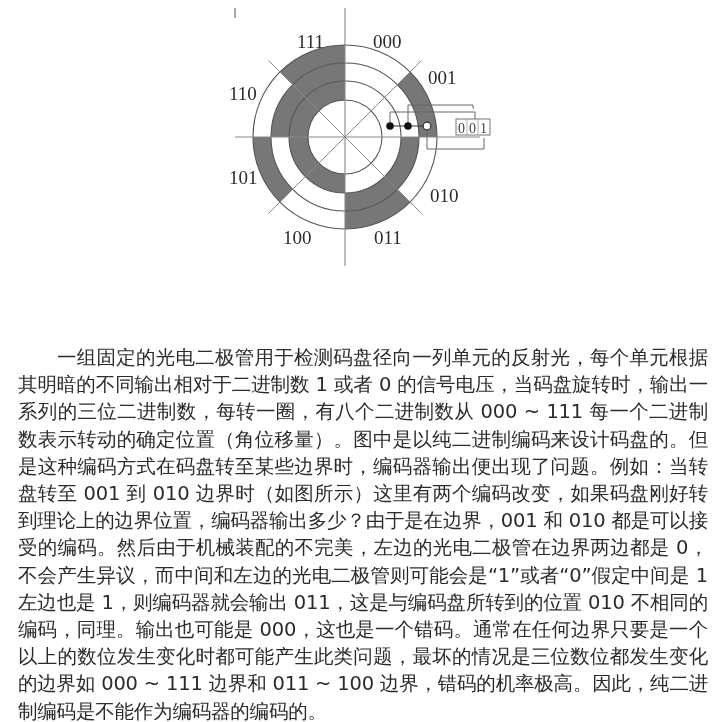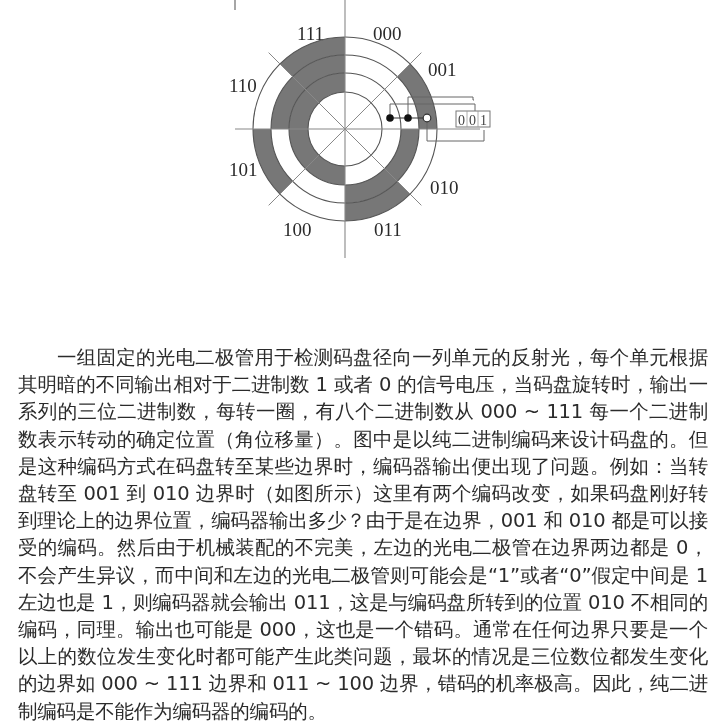--- a/index.html
+++ b/index.html
@@ -1,17 +1,17 @@
 <!DOCTYPE html>
 <html><head>
 <meta charset="utf-8">
 <style>
   html, body { margin:0; padding:0; background:#ffffff; }
   body { width:719px; height:722px; position:relative; overflow:hidden; font-family:"DejaVu Sans", sans-serif; }
-  #figure { position:absolute; left:0; top:0; width:719px; height:270px; }
+  #figure { position:absolute; left:0; top:8px; width:719px; height:270px; }
   #figure svg { display:block; }
   .lbl { font-family:"Liberation Serif","DejaVu Serif", serif; font-size:19px; fill:#2a2a2a; }
   .bit { font-family:"Liberation Serif","DejaVu Serif", serif; font-size:14px; fill:#444; }
   #paragraph {
     position:absolute; left:18px; top:344px; width:690px;
     font-family:"DejaVu Sans", sans-serif; font-size:19.5px; line-height:27.2px;
     color:#2b2b2b; text-align:justify; text-indent:2em; margin:0;
     letter-spacing:-0.2px;
   }
 </style>

